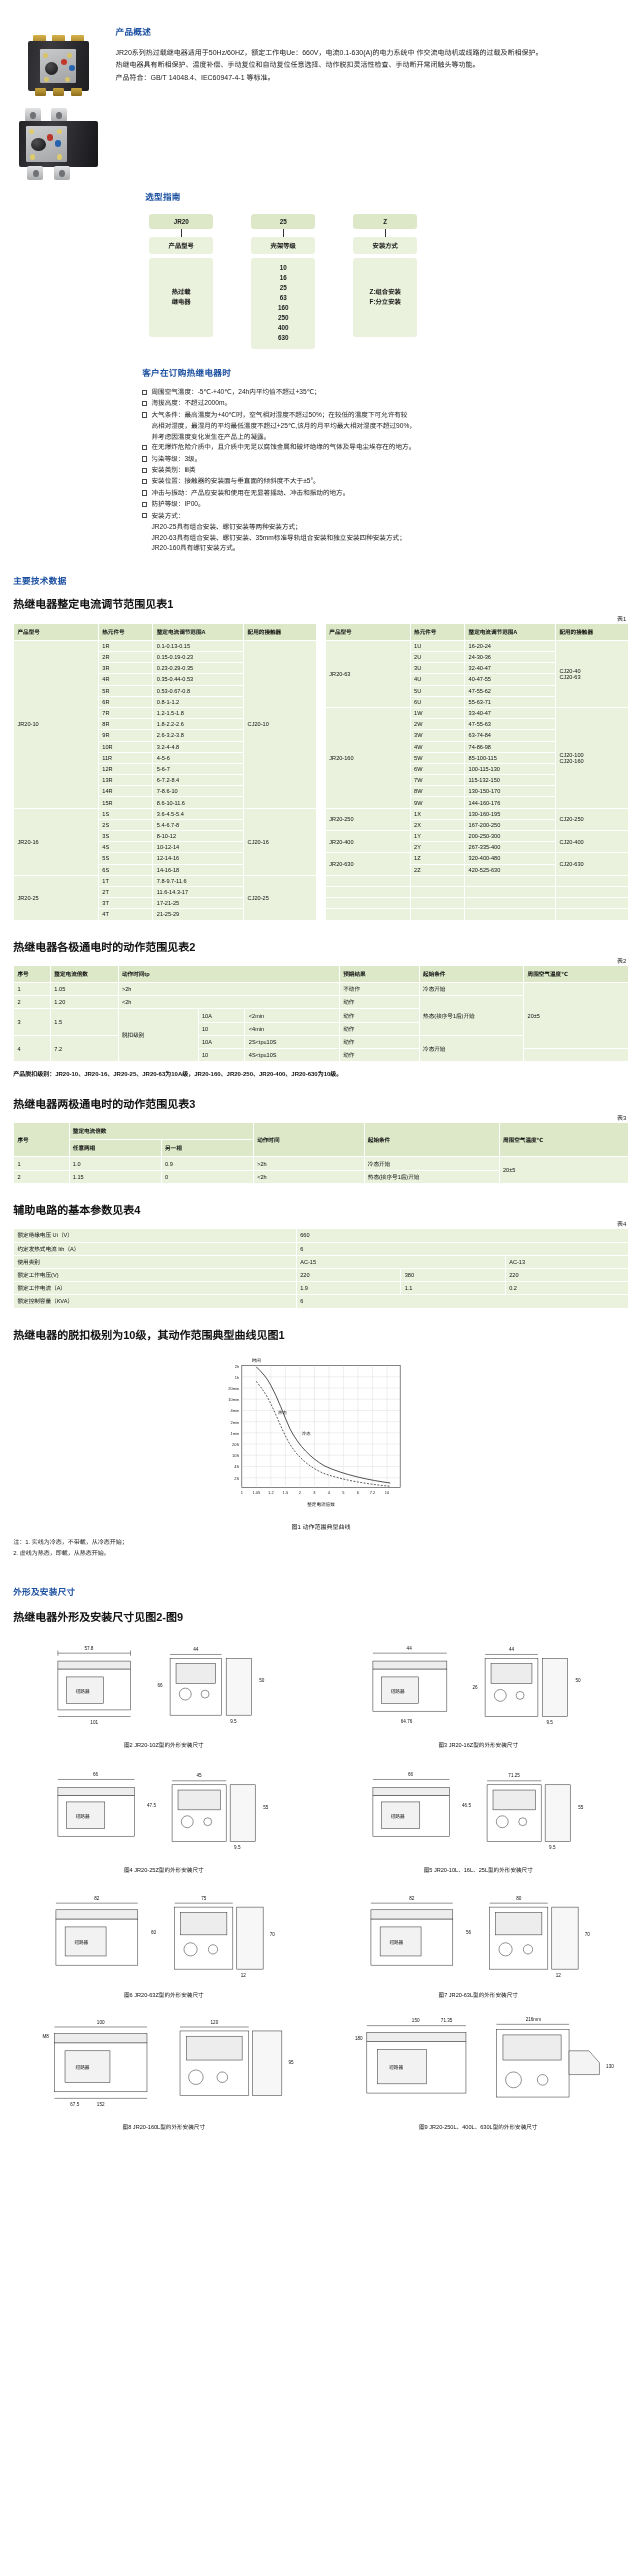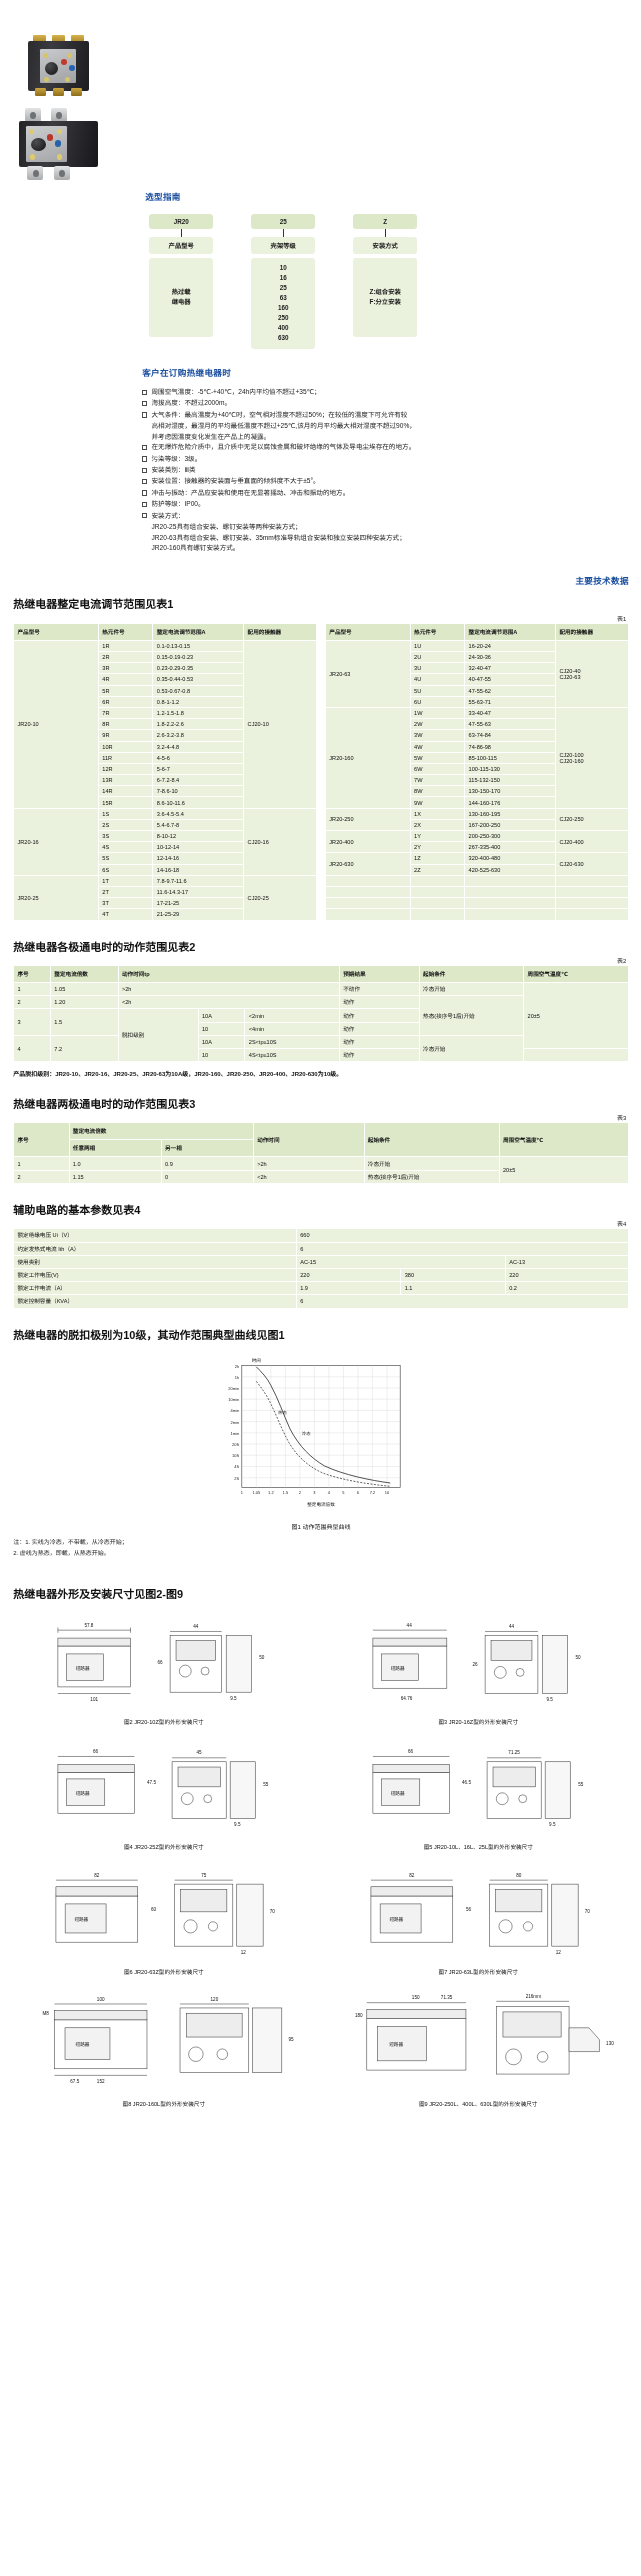--- a/index.html
+++ b/index.html
@@ -154,21 +154,21 @@
     font-size:6.6px; line-height:1.62; margin-bottom:0.7px;
   }
   .cbox {
     flex:0 0 auto; width:5.3px; height:5.3px; border:0.7px solid #4a4a4a;
     margin-top:2.6px; background:#fff;
   }
   .cond-sub { margin-left:9.3px; font-size:6.6px; line-height:1.62; }
 
   
   .tech-wrap { padding: 20px 13.2px 0 13.2px; }
-  .tech-wrap .sec-title { display:block; margin-bottom: 9.3px; text-align: right;}
+  .tech-wrap .sec-title { display:block; margin-bottom: 9.3px;}
   .tech-wrap .sub-title { display:block; margin-bottom: 2.6px;}
 
   table.dt {
     width:100%; border-collapse: collapse;
     font-size: 5.6px; color:#111;
   }
   table.dt th {
     background:#dce8c8; font-weight:bold; text-align:left;
     padding:4px 3.3px; border:0.7px solid #ffffff; vertical-align:middle;
   }
@@ -248,20 +248,26 @@
         <div class="dial"></div>
         <div class="dot-r"></div>
           <div class="dot-b"></div>
         <div class="scr" style="left:12px;top:22.5px;"></div>
         <div class="scr" style="left:40px;top:22.5px;"></div>
         <div class="scr" style="left:13.2px;top:48px;"></div>
         <div class="scr" style="left:40px;top:48px;"></div>
         <div class="lug lb1"></div>
           <div class="lug lb2"></div>
       </div>
+    </div>
+    <div class="ov-text">
+      <span class="sec-title">产品概述</span>
+      <p>JR20系列热过载继电器适用于50Hz/60HZ，额定工作电Ue：660V，电流0.1-630(A)的电力系统中 作交流电动机或线路的过载及断相保护。</p>
+      <p>热继电器具有断相保护、温度补偿、手动复位和自动复位任意选择、动作脱扣灵活性检查、手动断开常闭触头等功能。</p>
+      <p>产品符合：GB/T 14048.4、IEC60947-4-1 等标准。</p>
     </div>
   </section>
 
   <section class="guide-wrap">
     <span class="sec-title">选型指南</span>
     <div class="guide-cols">
 
       <div class="gcol">
         <div class="gbox">JR20</div>
         <div class="gconn"></div>
@@ -832,20 +838,21 @@
       </svg>
       <div class="curve-cap">图1 动作范围典型曲线</div>
     </div>
     <div class="curve-notes">
       <div>注：1. 实线为冷态，不带载，从冷态开始；</div>
       <div>       2. 虚线为热态，即载，从热态开始。</div>
     </div>
   </section>
 
   <section class="dim-section">
+    <span class="sec-title">外形及安装尺寸</span>
     <span class="sub-title">热继电器外形及安装尺寸见图2-图9</span>
 
     <div class="dim-row">
       <div class="dim-cell">
         <svg viewBox="0 0 410 150" width="271" height="99" class="dim-svg">
           <g stroke="#333" fill="none" stroke-width="0.8" font-family="'Liberation Sans', sans-serif">
             <rect x="45" y="50" width="110" height="62"></rect>
             <rect x="58" y="62" width="56" height="40" fill="#f2f2f2"></rect>
             <text x="72" y="86" font-size="7" fill="#111" stroke="none">短路器</text>
             <rect x="45" y="38" width="110" height="12" fill="#ededed"></rect>

